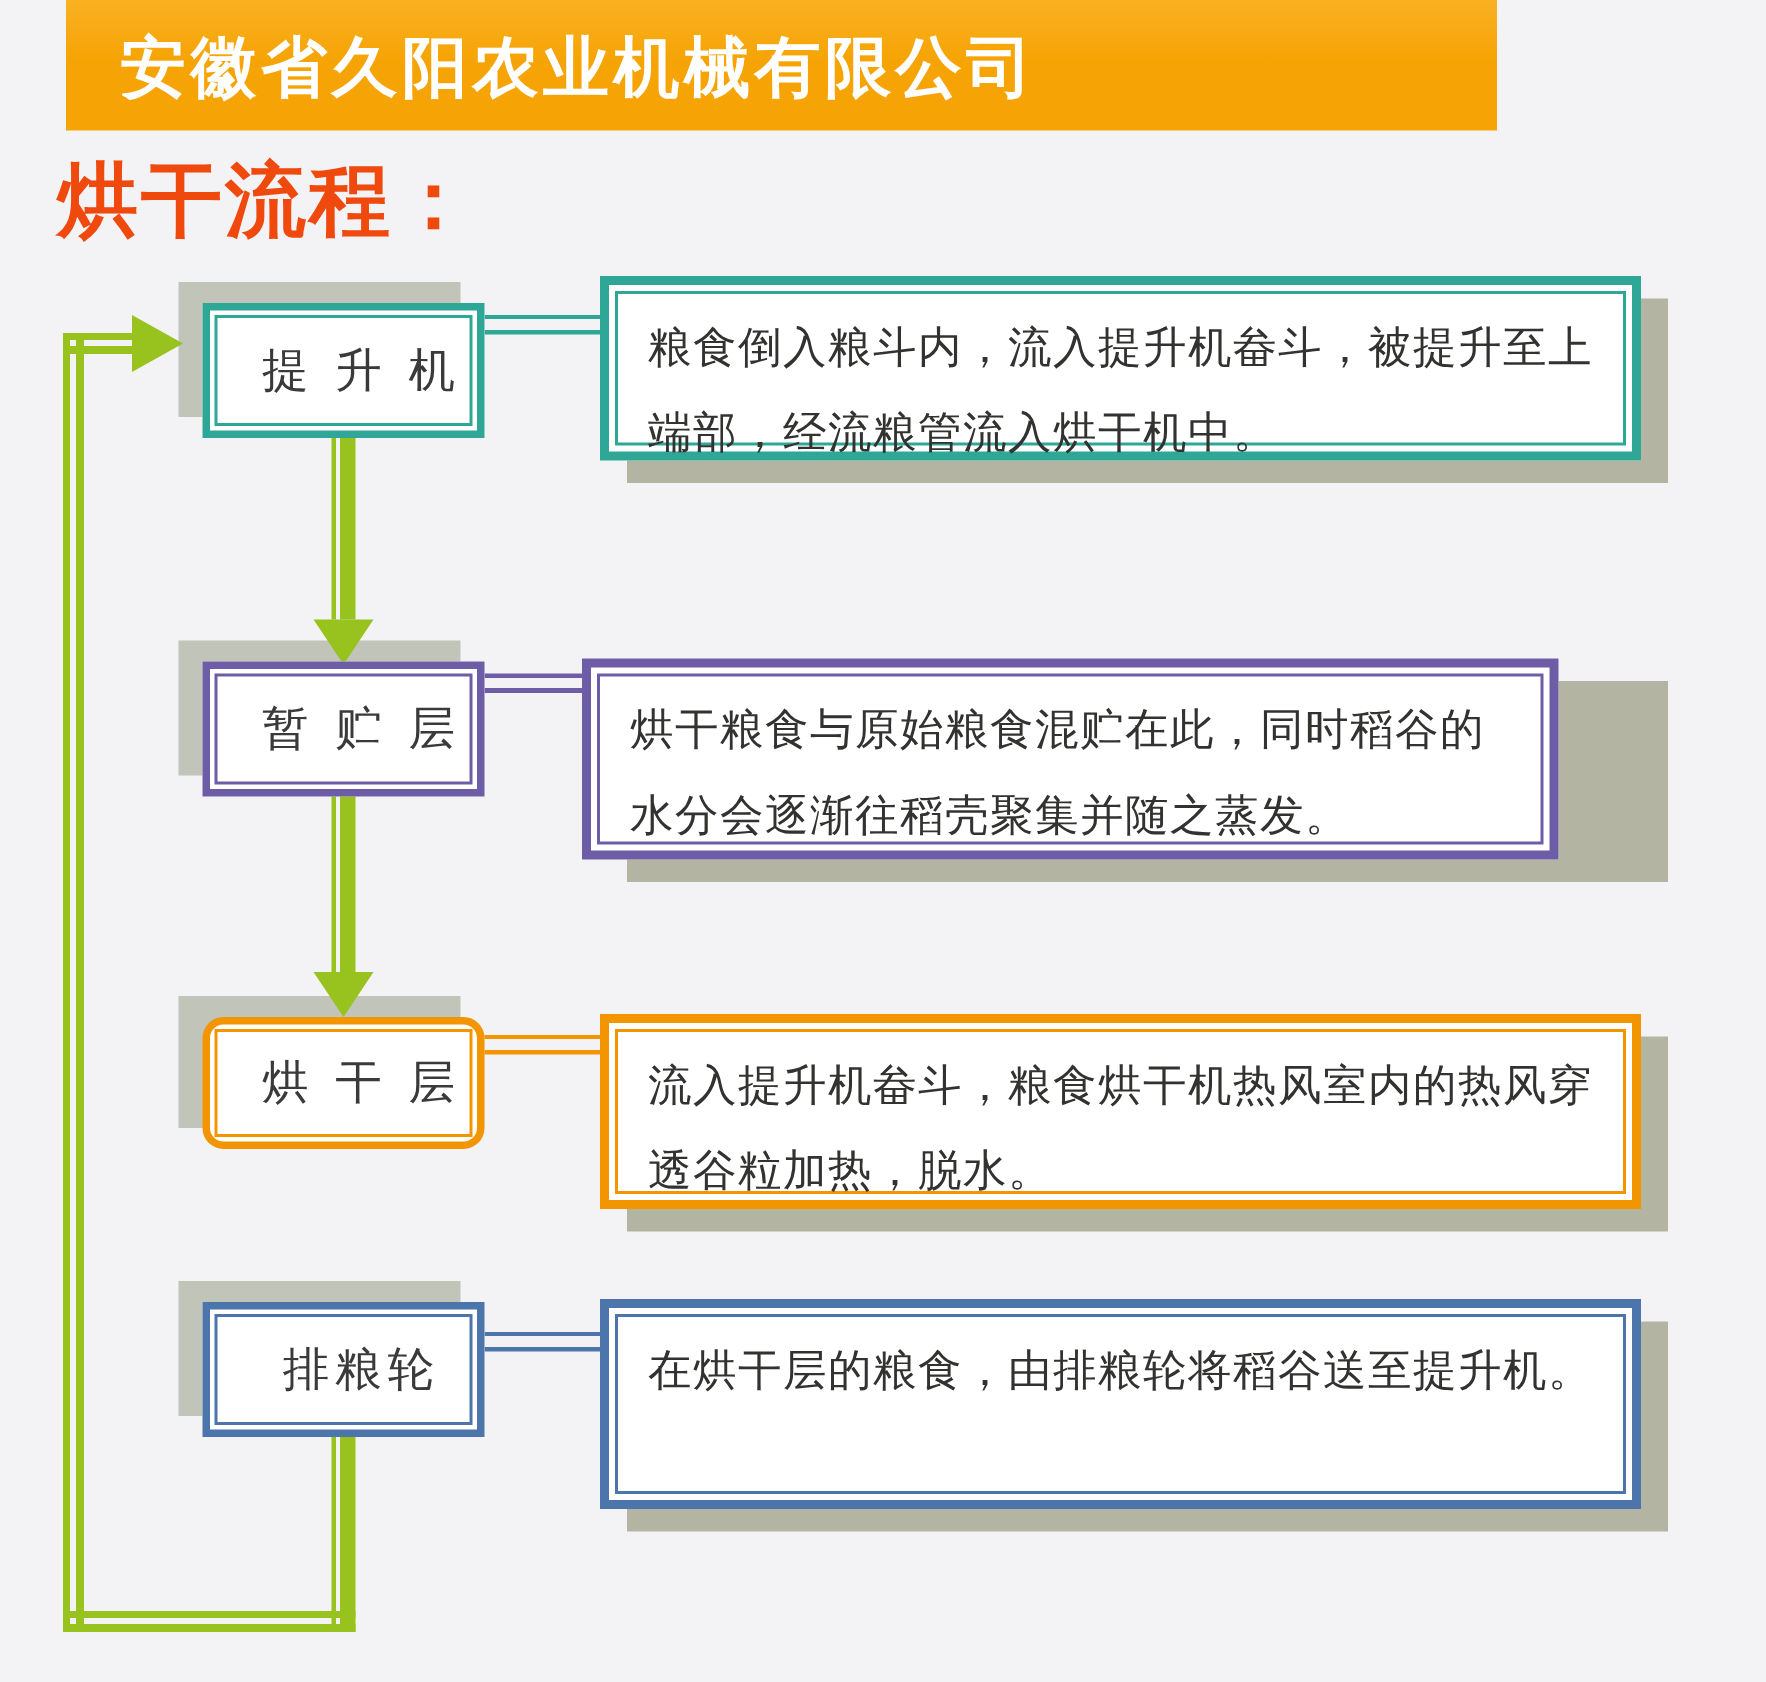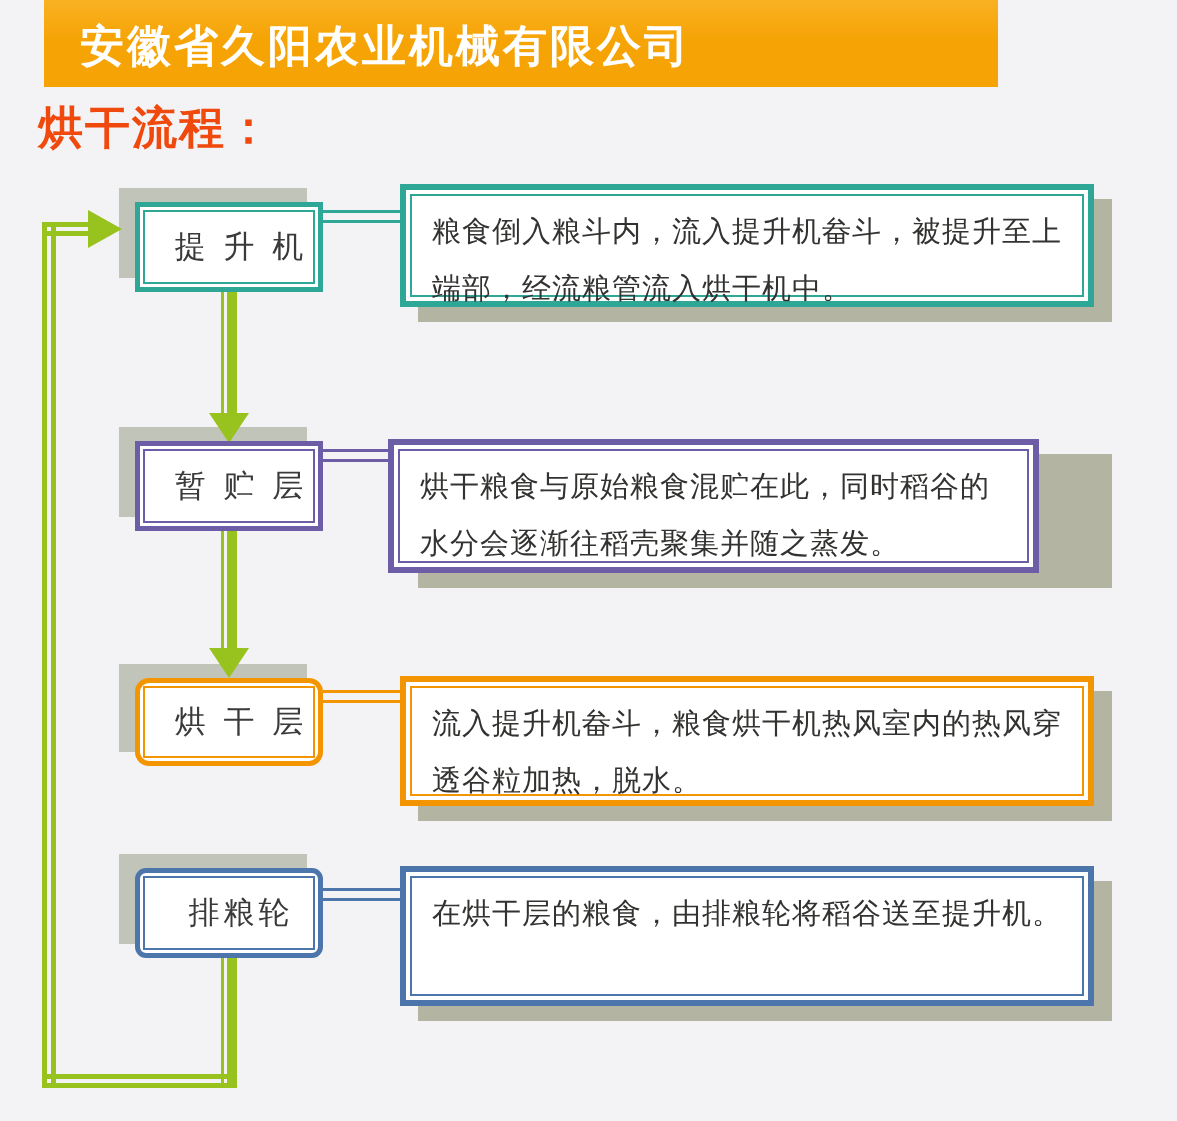--- a/index.html
+++ b/index.html
@@ -19,21 +19,21 @@
   }
   .company{
     position:absolute;left:36px;top:0;height:87px;line-height:92px;
     color:#ffffff;font-size:44px;font-weight:bold;letter-spacing:3px;
     font-family:"Liberation Sans", sans-serif;
   }
 
   
   .title{
     position:absolute;left:38px;top:98px;margin:0;
-    font-size:45px;font-weight:bold;letter-spacing:2px;
+    font-size:54px;font-weight:bold;letter-spacing:2px;
     color:var(--title-color,#f0490d);
     font-family:"Liberation Sans", sans-serif;
   }
 
   
   .flow{position:absolute;inset:0;}
 
   
   .shadow{position:absolute;z-index:0;}
   .label-shadow{background:var(--shadow-label,#c1c4b9);width:188px;}
@@ -96,21 +96,21 @@
   .r2 .descbox{left:388px;top:439px;width:651px;height:134px;}
   .r2 .desc-shadow{left:418px;top:454px;height:134px;}
   .r2 .connector{top:449px;}
   
   .r3 .labelbox{left:135px;top:678px;width:188px;height:88px;border-radius:14px;}
   .r3 .label-shadow{left:119px;top:664px;height:88px;}
   .r3 .descbox{left:400px;top:676px;width:694px;height:130px;}
   .r3 .desc-shadow{left:418px;top:691px;height:130px;}
   .r3 .connector{top:690px;}
   
-  .r4 .labelbox{left:135px;top:868px;width:188px;height:90px;border-radius:11px;}
+  .r4 .labelbox{left:135px;top:868px;width:188px;height:90px;}
   .r4 .label-shadow{left:119px;top:854px;height:90px;}
   .r4 .descbox{left:400px;top:866px;width:694px;height:140px;}
   .r4 .desc-shadow{left:418px;top:881px;height:140px;}
   .r4 .connector{top:888px;}
 </style>
 </head>
 <body style="--header-bg: #f6a405; --title-color: #f0490d; --green: #98c21d; --shadow-label: #c1c4b9; --shadow-desc: #b3b5a2;">
 
 <div class="page">
 

